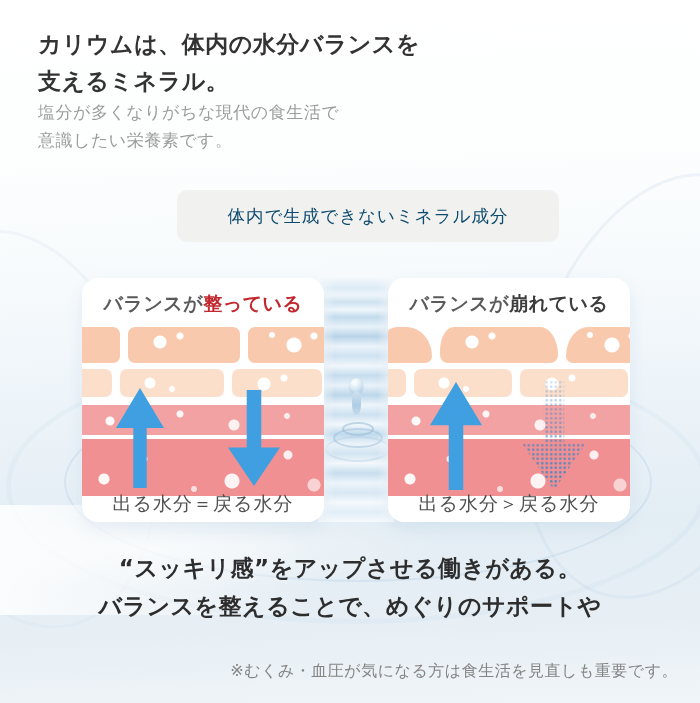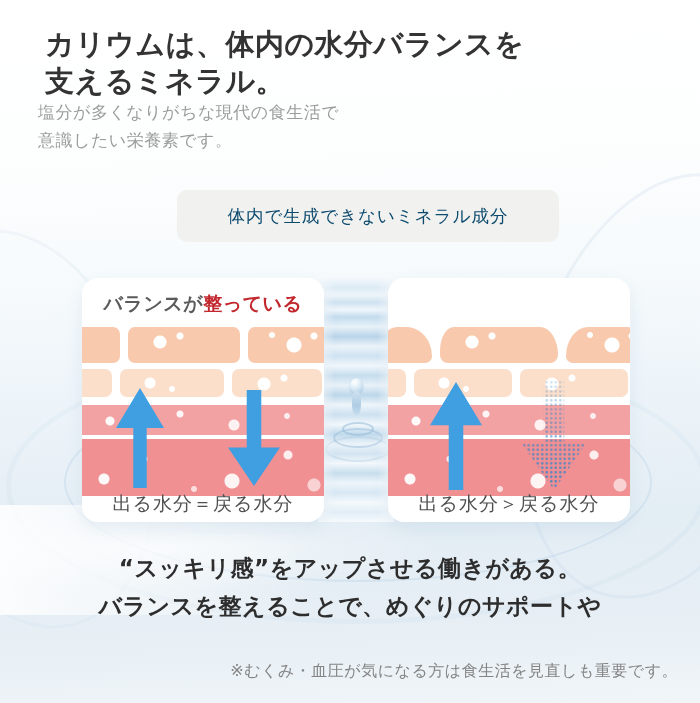--- a/index.html
+++ b/index.html
@@ -10,21 +10,21 @@
   .ring{position:absolute;border-radius:50%;pointer-events:none;}
   .ring.r1{left:64px;top:382px;width:584px;height:196px;border:2px solid rgba(173,203,227,.30);}
   .ring.r2{left:6px;top:348px;width:692px;height:266px;border:5px solid rgba(190,214,233,.17);}
   .ring.r3{left:246px;top:428px;width:226px;height:86px;border:2px solid rgba(165,198,224,.32);}
   .ring.r4{right:-96px;top:168px;width:260px;height:430px;border:3px solid rgba(185,210,231,.22);transform:rotate(16deg);}
   .ring.r5{left:-104px;top:226px;width:250px;height:400px;border:3px solid rgba(198,218,235,.20);transform:rotate(-14deg);}
   .wash{position:absolute;left:0;top:505px;width:700px;height:110px;pointer-events:none;
     background:linear-gradient(96deg,rgba(255,255,255,.85) 0%,rgba(255,255,255,0) 45%),
                radial-gradient(ellipse 420px 60px at 22% 40%,rgba(255,255,255,.6),rgba(255,255,255,0) 70%);}
   
-  .heading{position:absolute;left:45px;top:26px;font-size:29px;line-height:37px;font-weight:700;color:#333;letter-spacing:.5px;font-family:Liberation Serif, serif;}
+  .heading{position:absolute;left:38px;top:26px;font-size:23px;line-height:37px;font-weight:700;color:#333;letter-spacing:.5px;font-family:Liberation Serif, serif;}
   .subtitle{position:absolute;left:38px;top:98px;font-size:17px;line-height:28px;color:#9c9c9c;letter-spacing:.5px;}
   
   .badge{position:absolute;left:177px;top:190px;width:382px;height:52px;background:#f1f1ef;border-radius:10px;
     display:flex;align-items:center;justify-content:center;font-size:17.5px;color:#0c4a6e;letter-spacing:1px;}
   
   .water-strip{position:absolute;left:318px;top:278px;width:76px;height:244px;z-index:1;
     background:linear-gradient(180deg,#f3f8fc 0%,#dcebf5 4%,#eef5fa 7%,#cfe2f0 10%,#f0f7fb 13%,
       #c3dcee 16%,#e8f2f9 20%,#b9d4e9 24%,#ecf4fa 28%,#cfe3f2 32%,#f1f7fb 36%,#c6ddee 40%,
       #e9f2f9 44%,#bdd7ea 48%,#eef5fa 52%,#cde1f0 56%,#f2f8fc 60%,#c0daec 64%,#ebf3f9 68%,
       #d3e5f2 72%,#f3f8fc 76%,#c8deee 80%,#eef5fa 84%,#d8e8f4 88%,#f4f9fc 92%,#e2eef7 96%,#f6fafc 100%);}
@@ -142,20 +142,23 @@
 
     </div>
     <div class="band band1"></div>
     <div class="band band2"></div>
     <div class="arrow up left-up"></div>
     <div class="arrow down left-down"></div>
     <div class="caption">出る水分＝戻る水分</div>
   </div>
 
   <div class="panel right">
+    <div class="panel-title">
+      <span class="pre">バランスが</span><span class="hl hl-dark">崩れている</span>
+    </div>
     <div class="row row1">
       <div class="brick wavy3" style="width:52px"></div>
       <div class="brick wavy1 dots-a" style="width:118px"></div>
       <div class="brick wavy2 dots-b" style="width:94px"></div>
 
     </div>
     <div class="row row2">
       <div class="brick" style="width:60px"></div>
       <div class="brick dots-c" style="width:98px"></div>
       <div class="brick dots-a" style="width:108px"></div>

